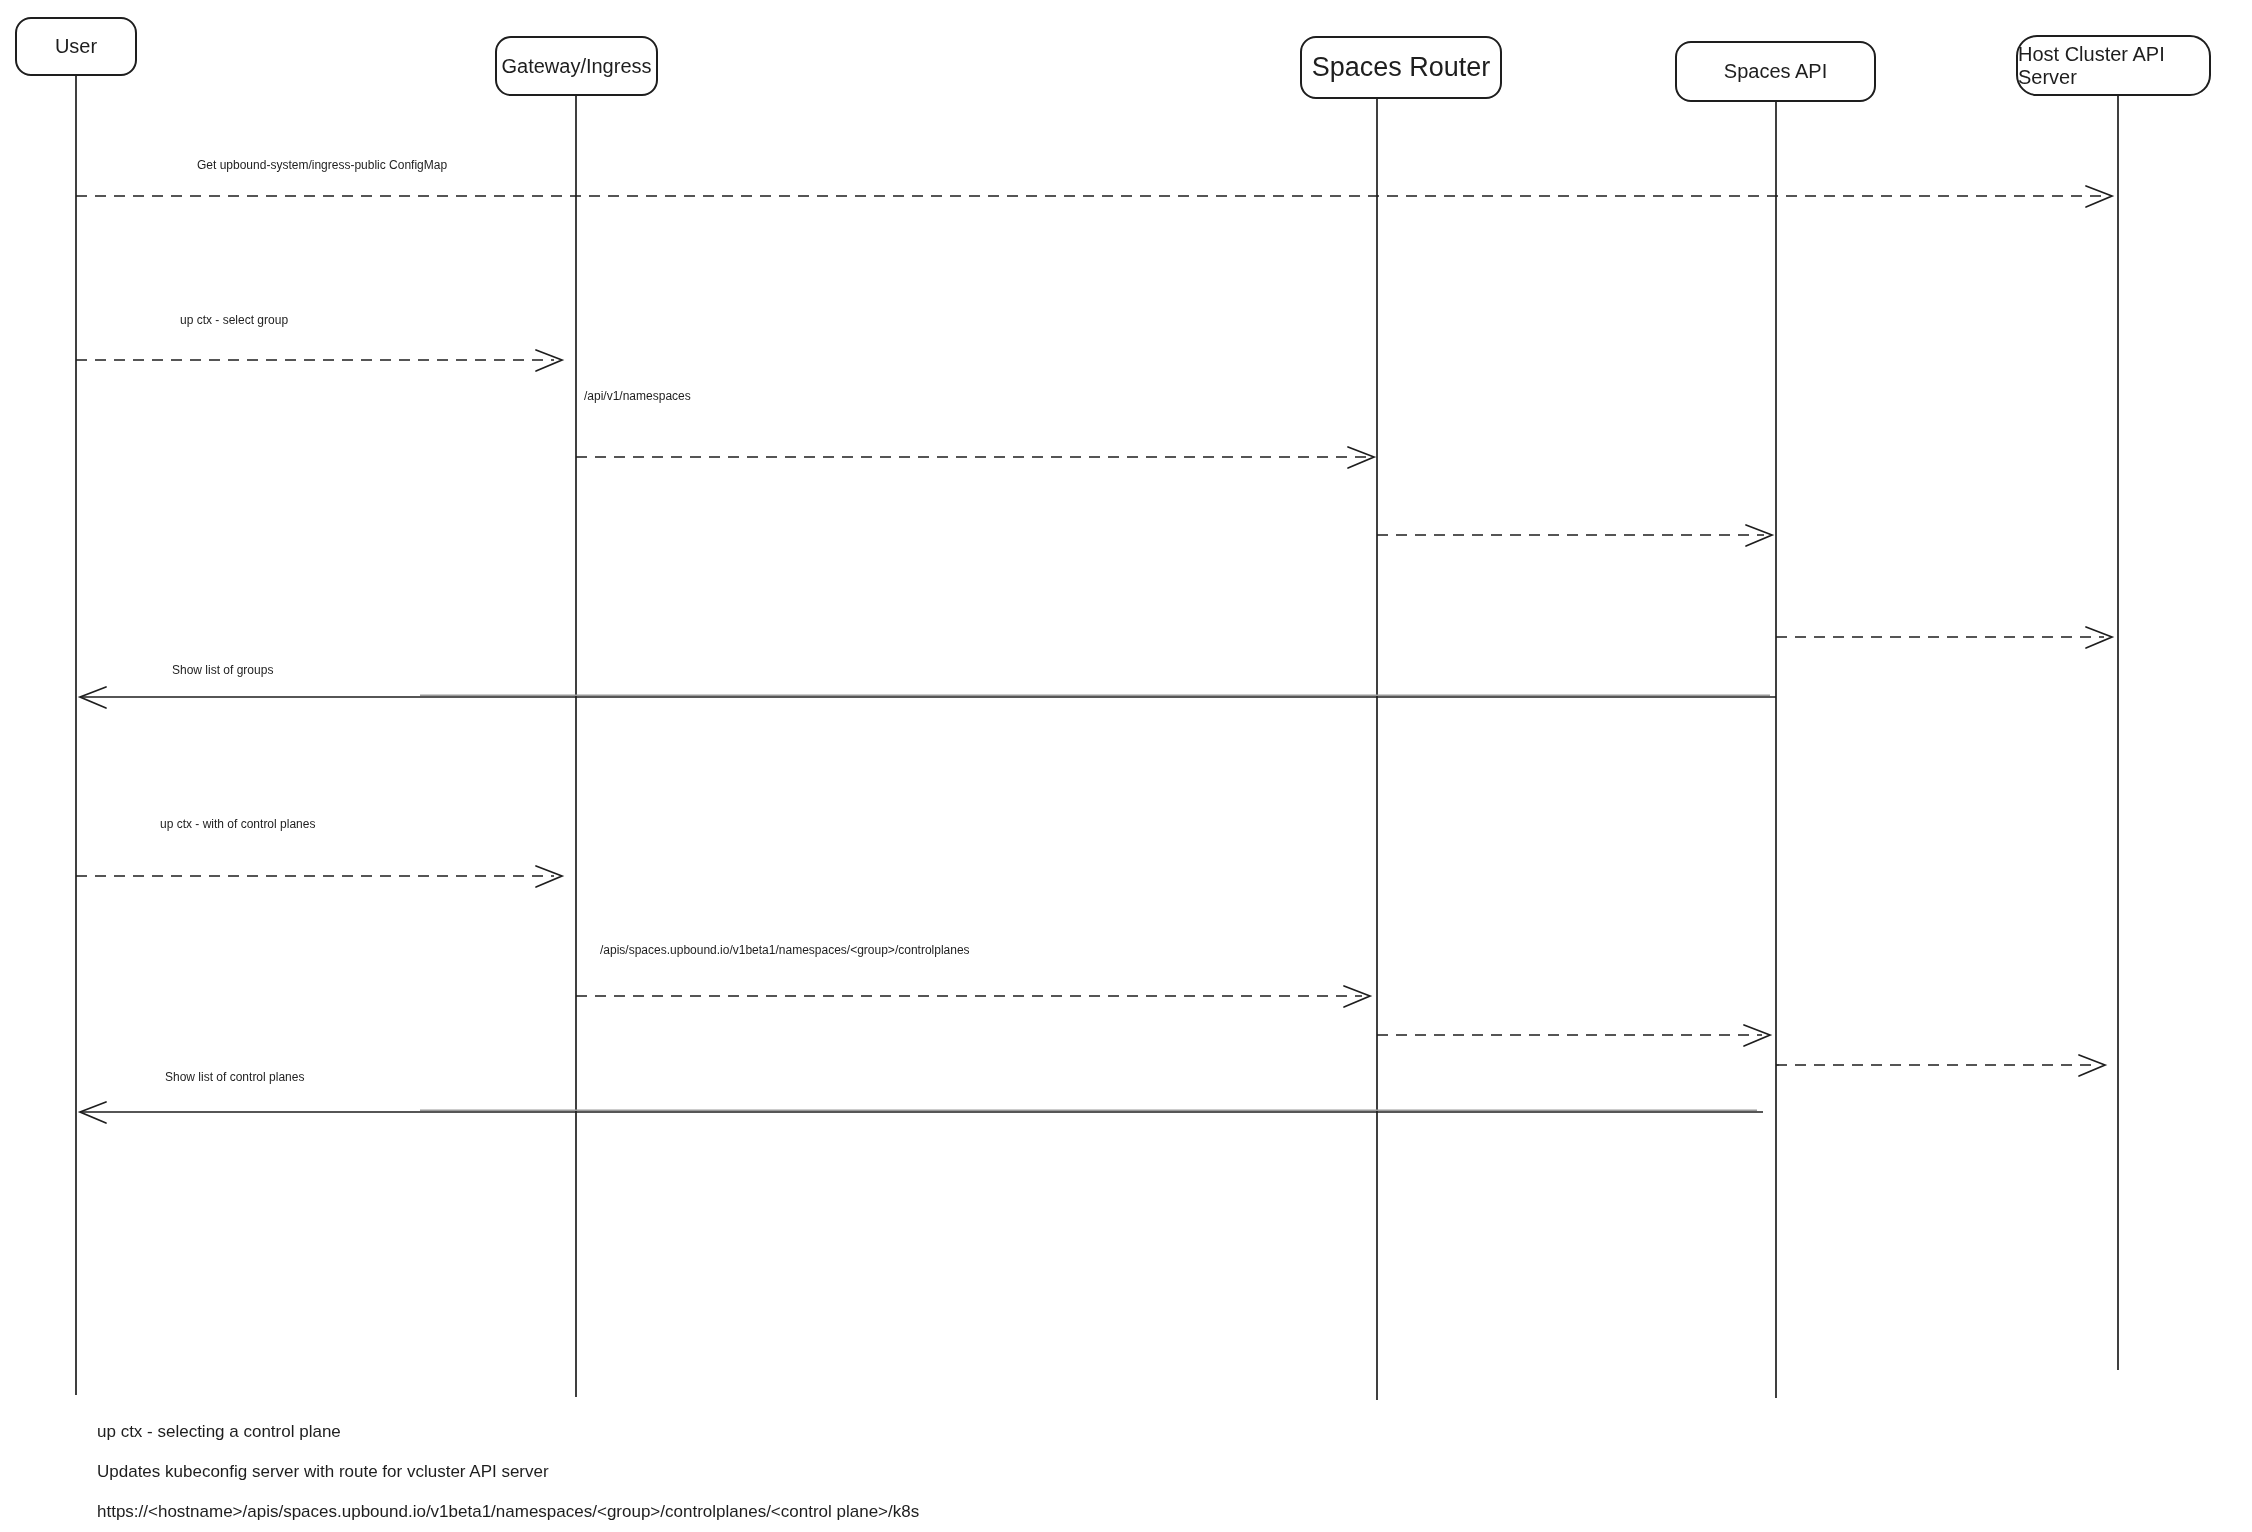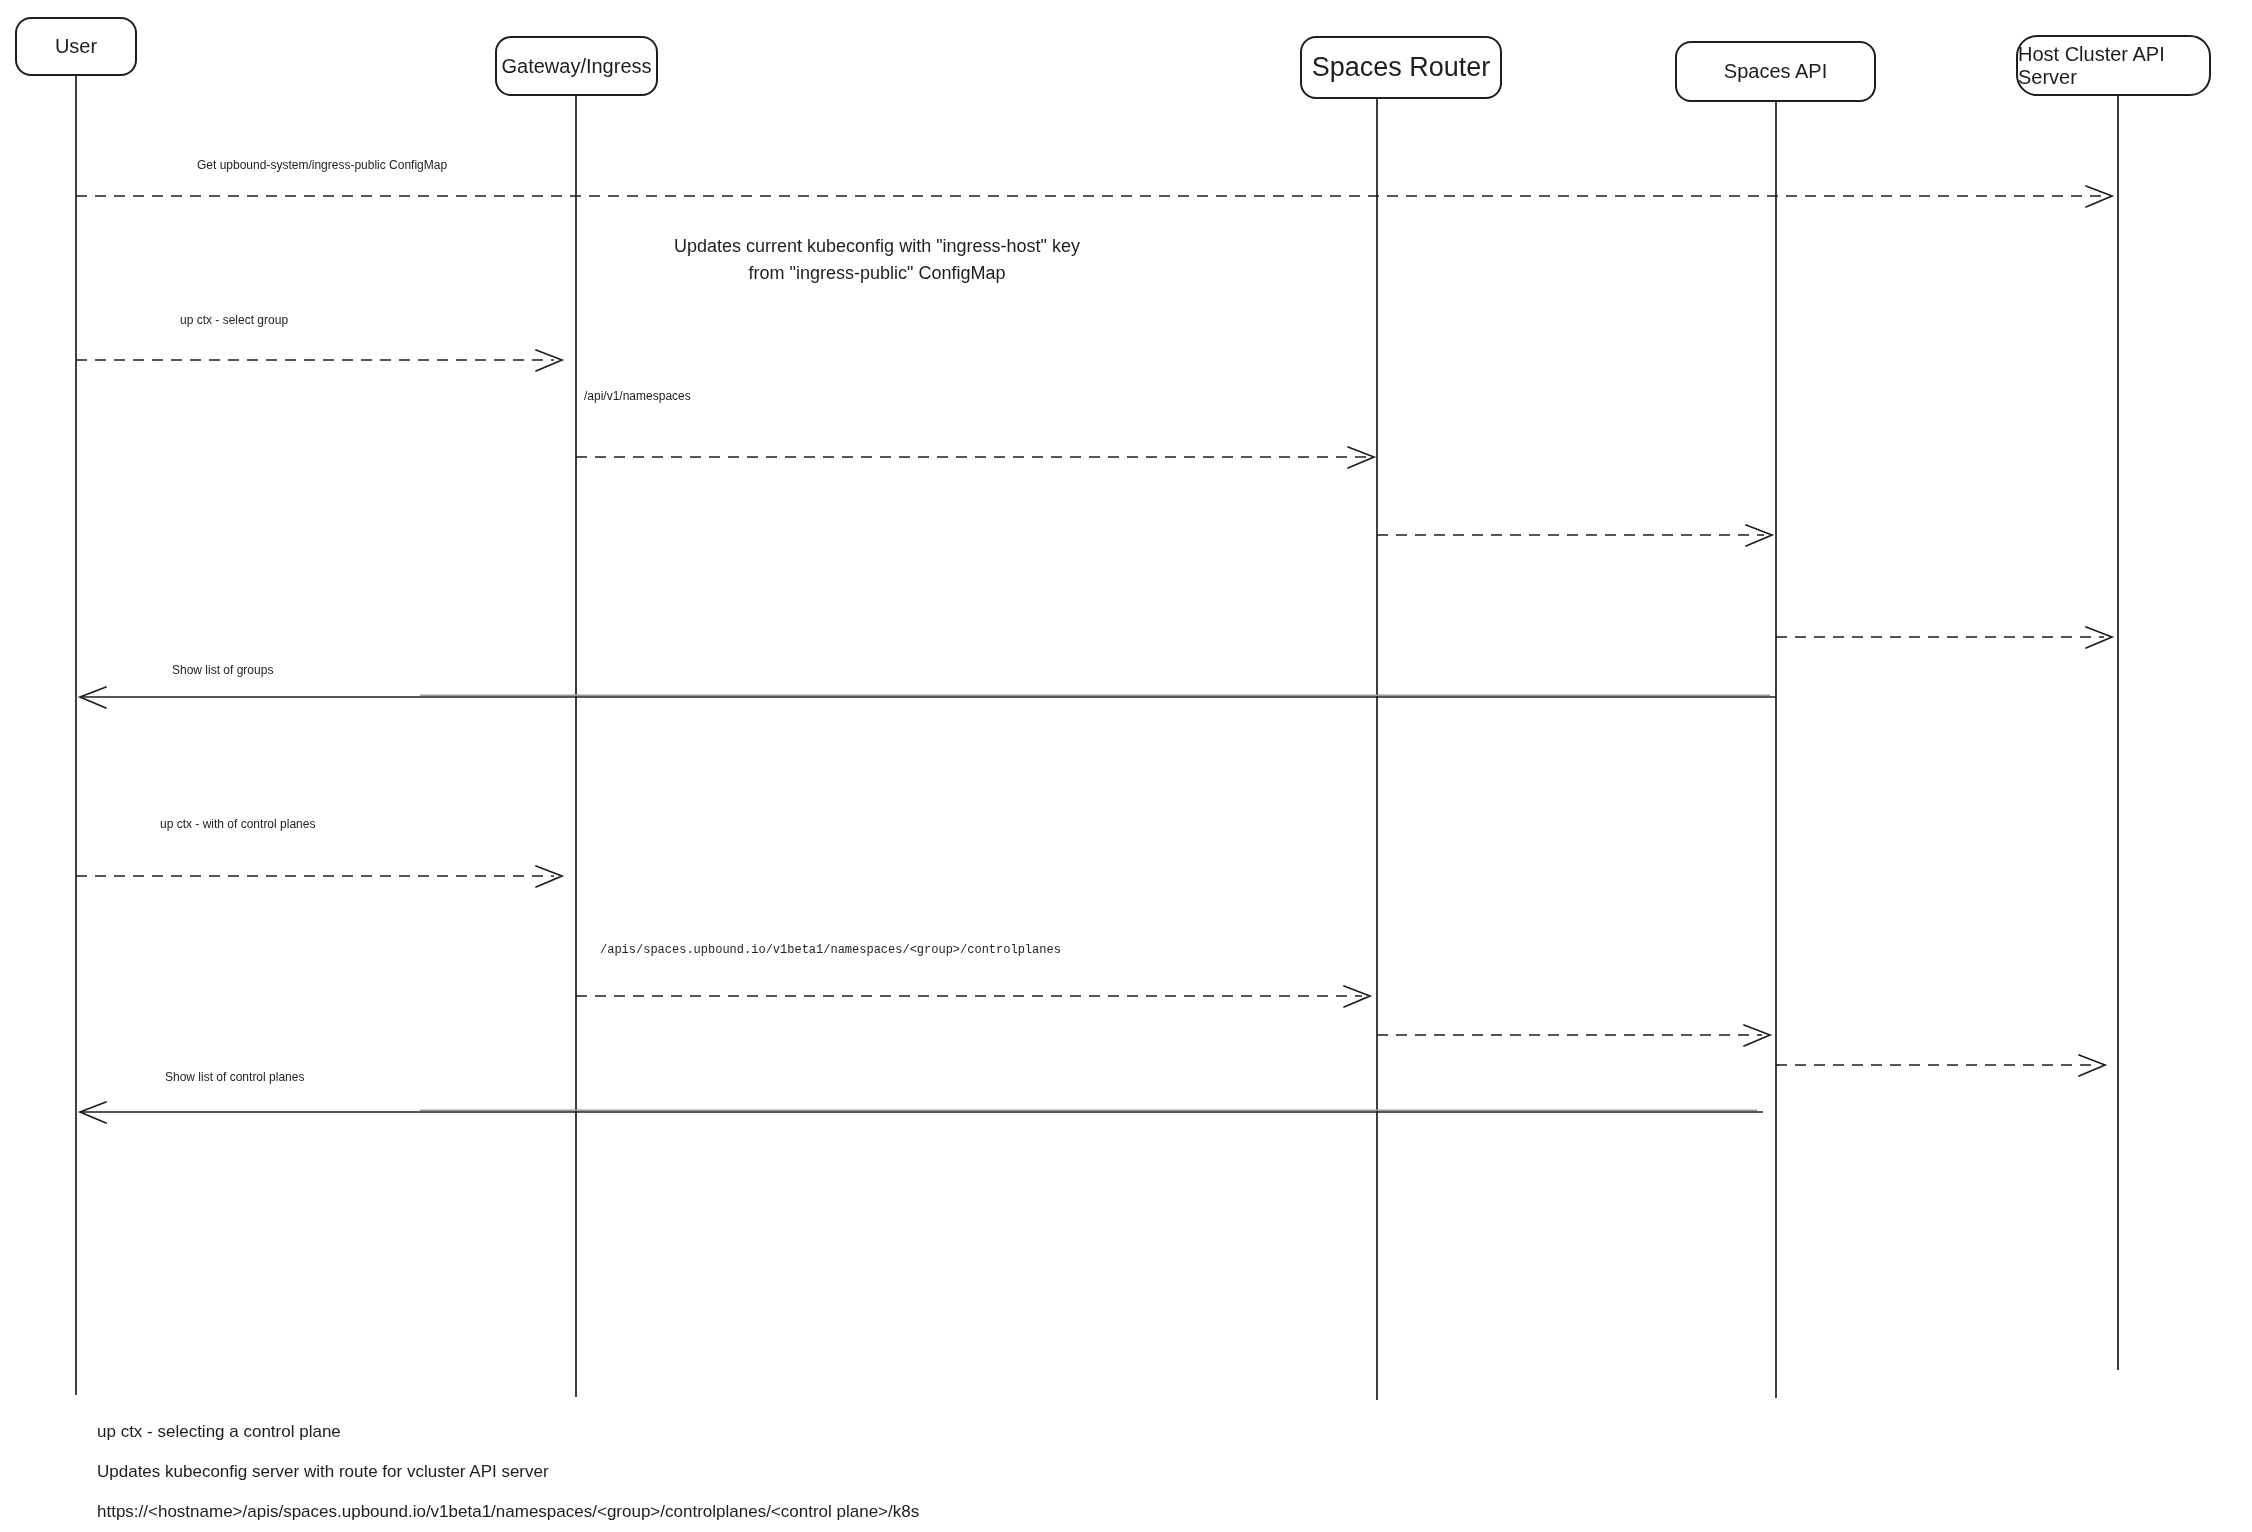--- a/index.html
+++ b/index.html
@@ -52,37 +52,33 @@
       <polyline points="2079,1055 2105,1065 2079,1076" fill="none" stroke="#1e1e1e" stroke-width="1.7" stroke-linecap="round"></polyline>
       <line x1="1763" y1="1112" x2="80" y2="1112" stroke="#1e1e1e" stroke-width="1.5"></line>
       <line x1="420" y1="1110.3" x2="1757" y2="1110.3" stroke="#9a9a9a" stroke-width="1.5"></line>
       <polyline points="106,1102 80,1112 106,1123" fill="none" stroke="#1e1e1e" stroke-width="1.7" stroke-linecap="round"></polyline>
     </svg>
 <div class="msg-label" style="left: 197px; top: 158px;">Get upbound-system/ingress-public ConfigMap</div>
     <div class="msg-label" style="left: 180px; top: 313px;">up ctx - select group</div>
     <div class="msg-label" style="left: 584px; top: 389px;">/api/v1/namespaces</div>
     <div class="msg-label" style="left: 172px; top: 663px;">Show list of groups</div>
     <div class="msg-label" style="left: 160px; top: 817px;">up ctx - with of control planes</div>
-    <div class="msg-label" style="left: 600px; top: 943px; font-family: Liberation Mono, monospace;">/apis/spaces.upbound.io/v1beta1/namespaces/&lt;group&gt;/controlplanes</div>
+    <div class="msg-label" style="left: 600px; top: 943px;">/apis/spaces.upbound.io/v1beta1/namespaces/&lt;group&gt;/controlplanes</div>
     <div class="msg-label" style="left: 165px; top: 1070px;">Show list of control planes</div>
     <div class="actor-box" style="left: 15px; top: 17px; width: 122px; height: 59px;">
       <span>User</span>
     </div>
     <div class="actor-box" style="left: 495px; top: 36px; width: 163px; height: 60px;">
       <span>Gateway/Ingress</span>
     </div>
     <div class="actor-box large" style="left: 1276px; top: 36px; width: 202px; height: 63px; margin-left: 24px;">
       <span>Spaces Router</span>
     </div>
     <div class="actor-box" style="left: 1675px; top: 35px; width: 201px; height: 61px; margin-top: 6px;">
       <span>Spaces API</span>
     </div>
     <div class="actor-box" style="left: 2016px; top: 35px; width: 195px; height: 61px; border-radius: 21px;">
       <span>Host Cluster API Server</span>
     </div>
-    <div class="note" style="left: 537px; top: 233px; width: 680px;">
-      <span>Updates current kubeconfig with "ingress-host" key</span>
-      <span>from "ingress-public" ConfigMap</span>
-    </div>
     <div class="footer-note" style="left: 97px; top: 1422px;">up ctx - selecting a control plane</div>
     <div class="footer-note" style="left: 97px; top: 1462px;">Updates kubeconfig server with route for vcluster API server</div>
     <div class="footer-note" style="left: 97px; top: 1502px;">https://&lt;hostname&gt;/apis/spaces.upbound.io/v1beta1/namespaces/&lt;group&gt;/controlplanes/&lt;control plane&gt;/k8s</div>
   </div>
 
 </body></html>

